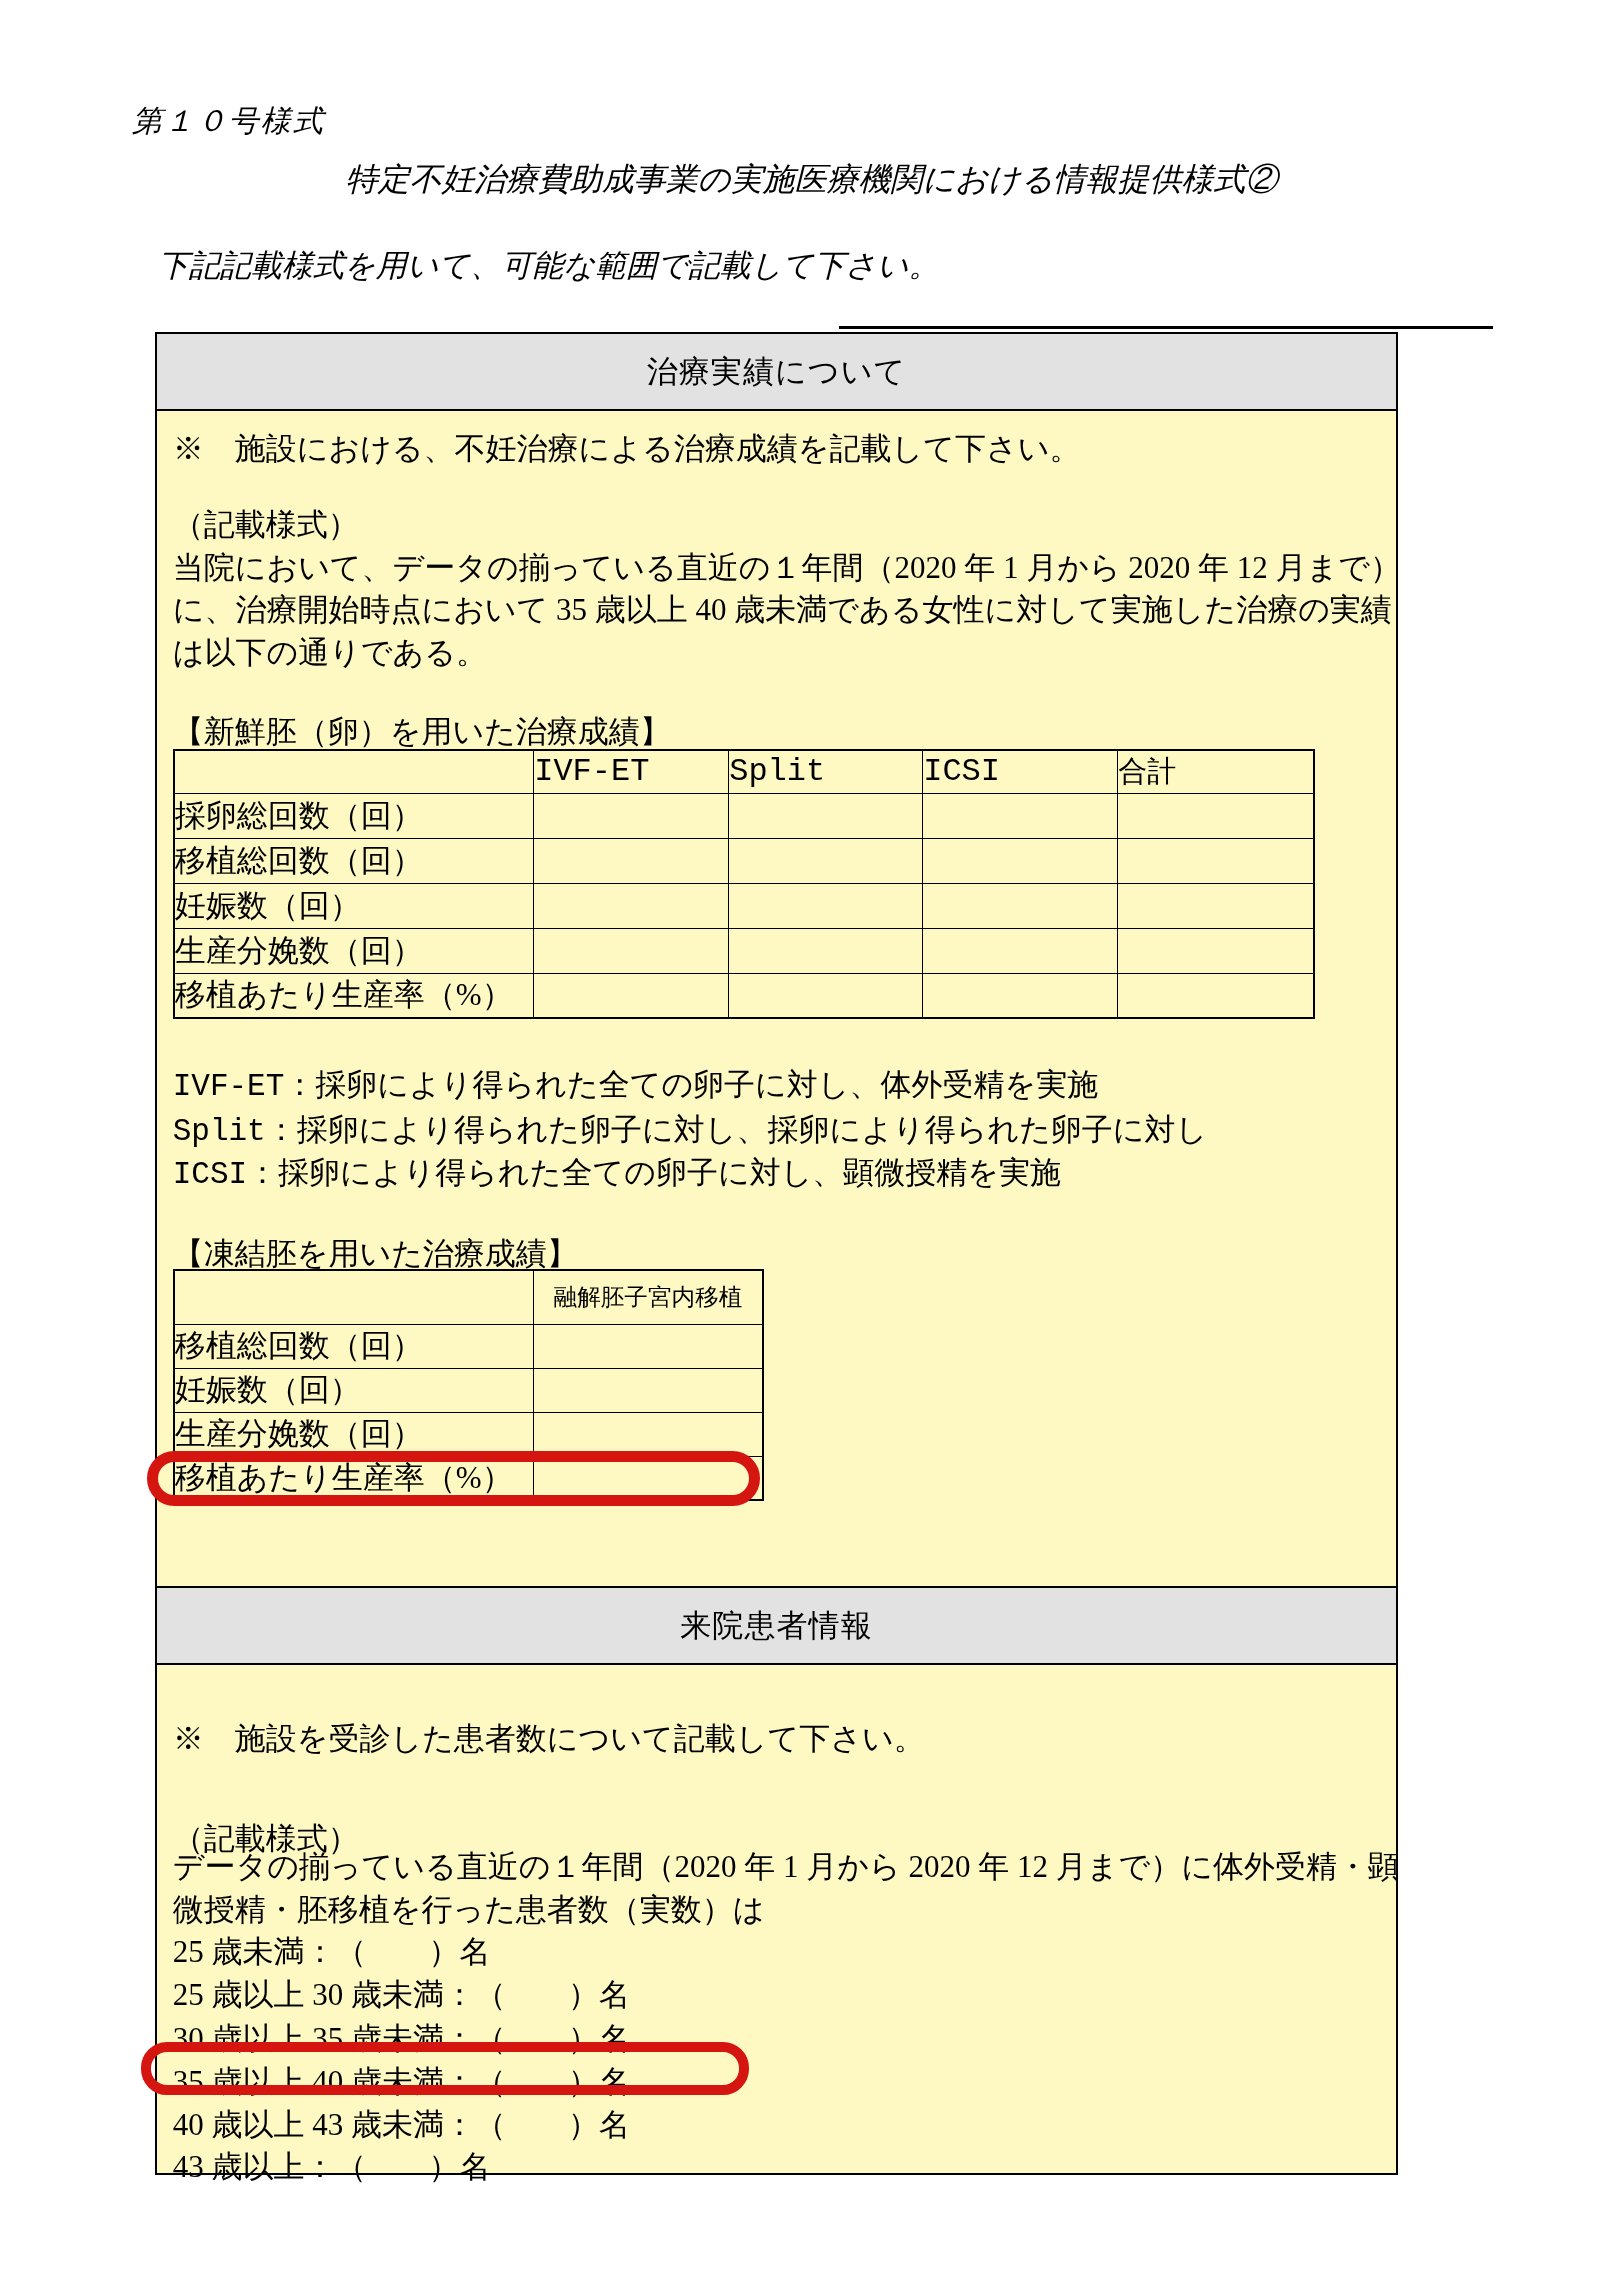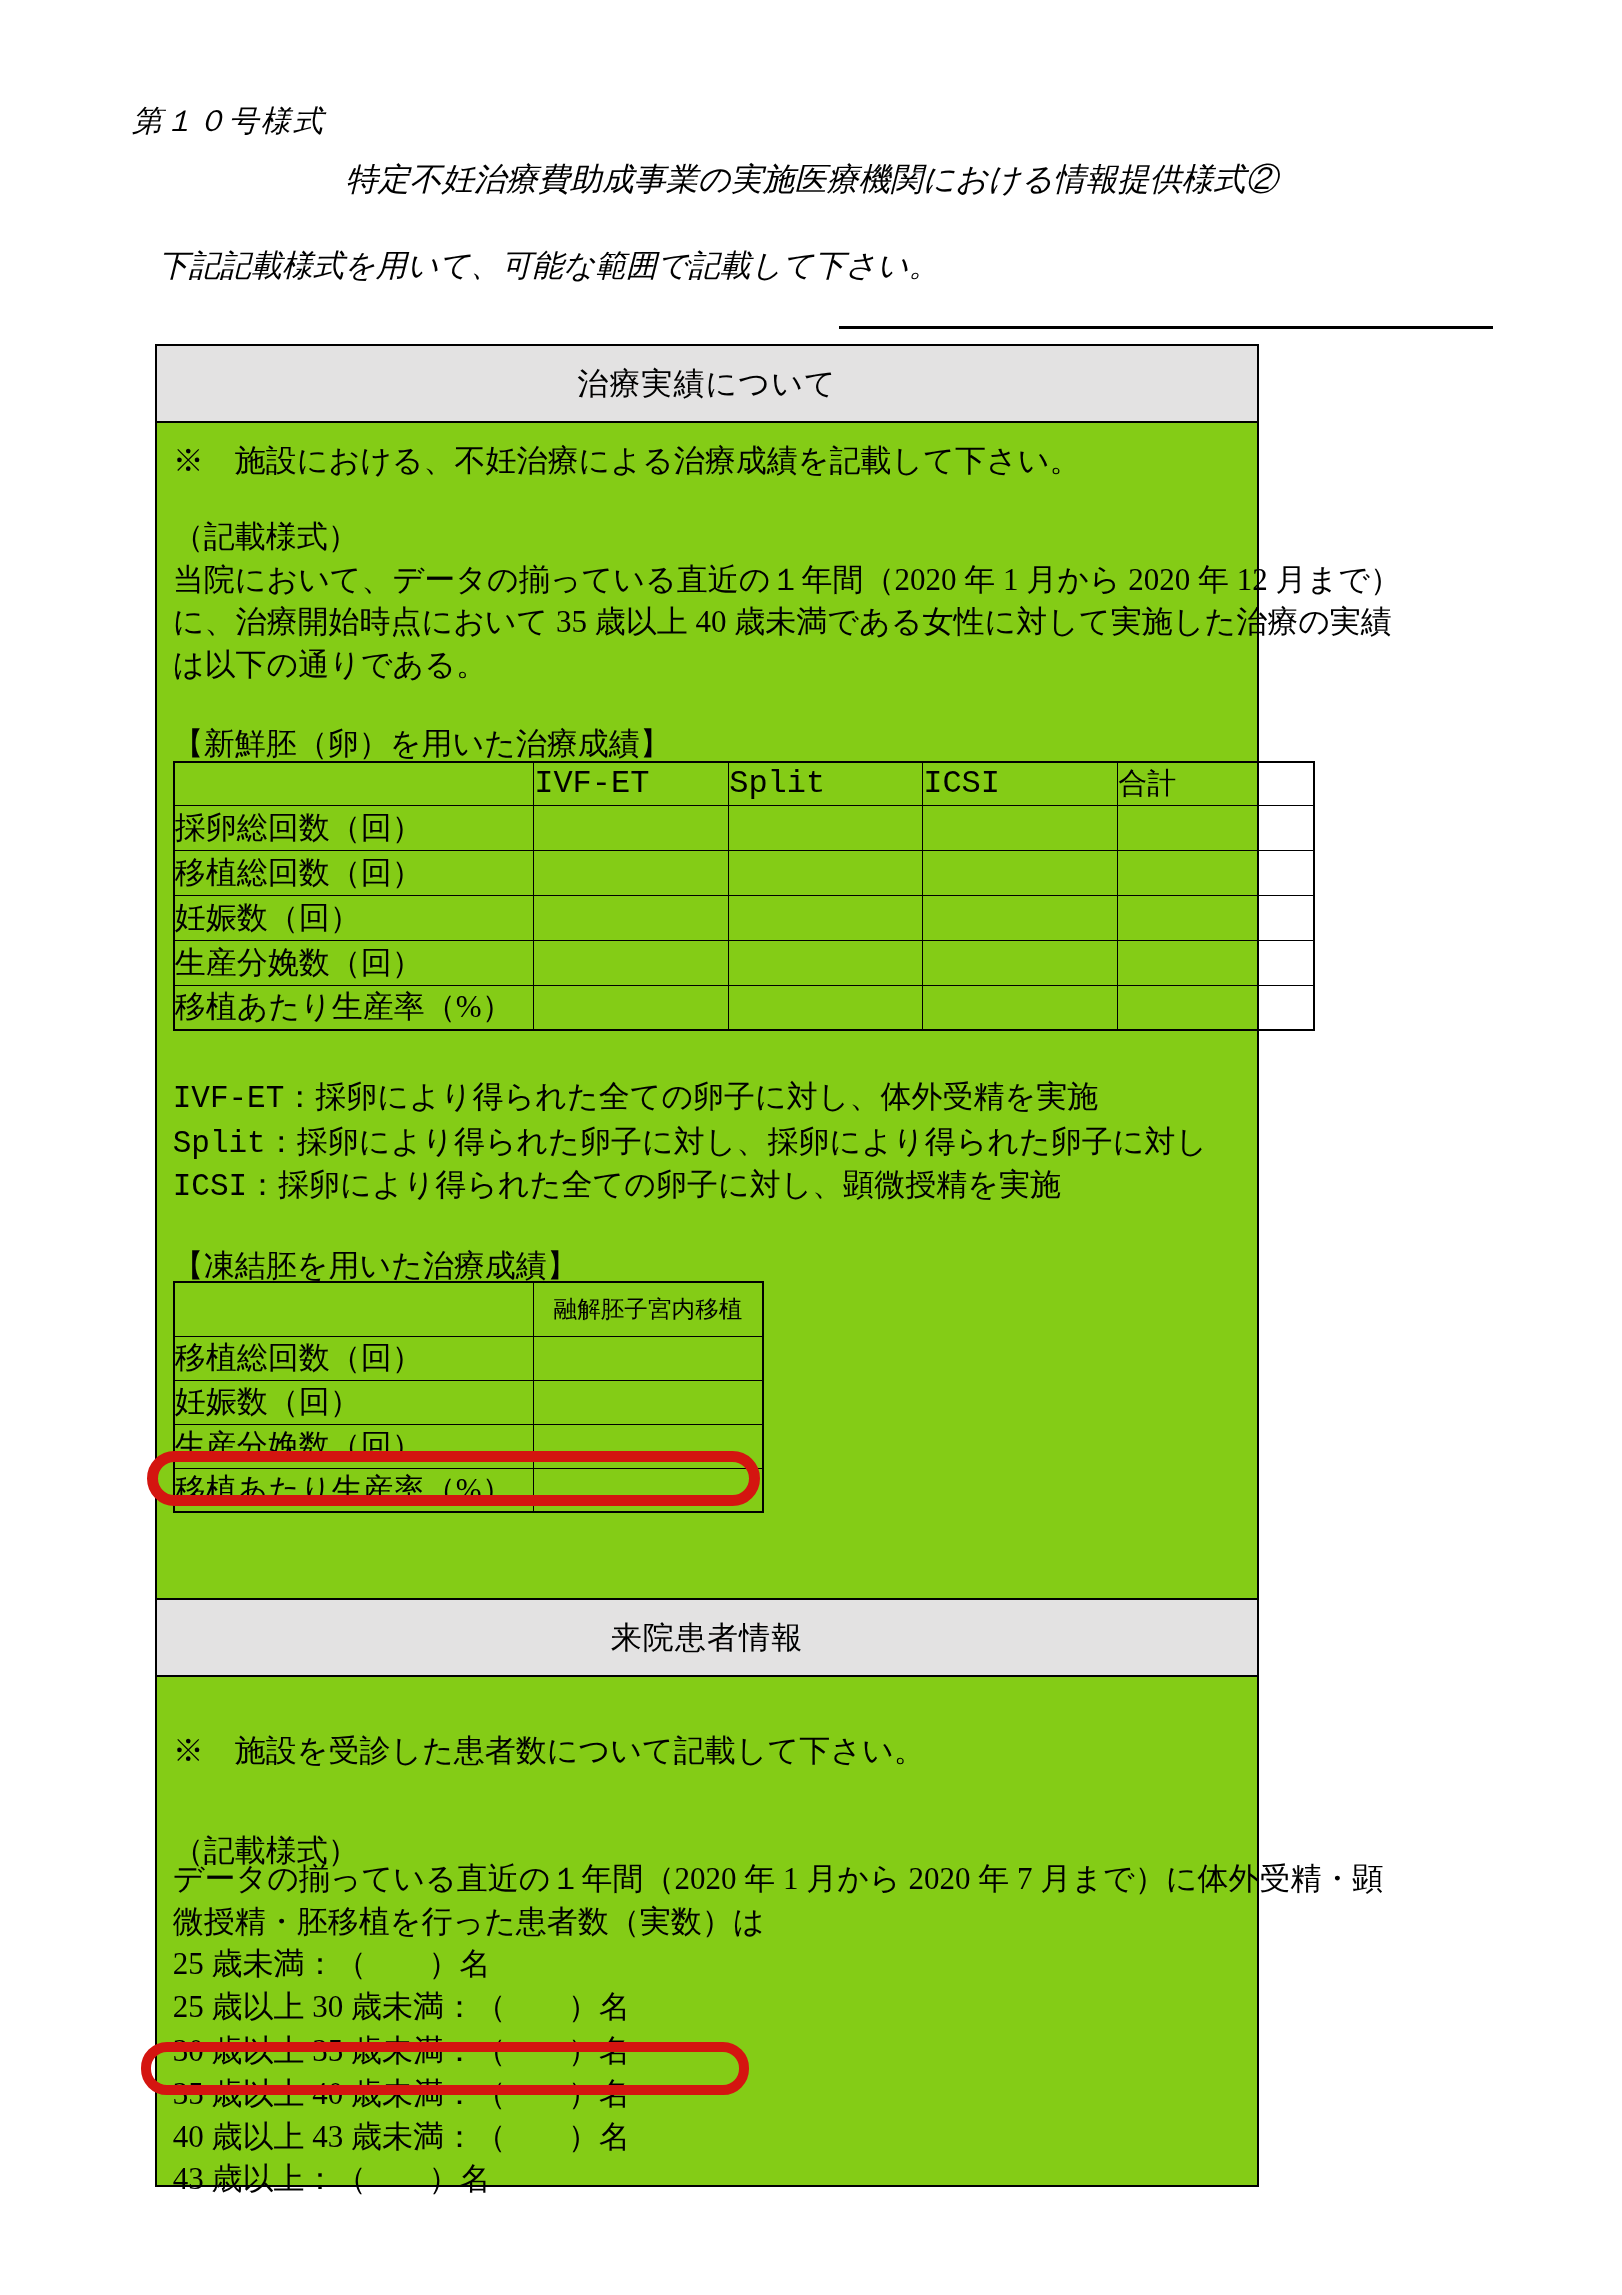--- a/index.html
+++ b/index.html
@@ -15,22 +15,22 @@
   .txt { position: absolute; white-space: nowrap; font-size: 31px; line-height: 35px; font-style: italic; }
   .mono { font-family: "Liberation Mono", "DejaVu Sans Mono", "Liberation Serif", serif; }
   .form-number { left: 132px; top: 103px; font-size: 30px; letter-spacing: 2.2px; }
   .doc-title { left: 0; top: 162px; width: 100%; text-align: center; font-size: 32px; }
   .instruction { left: 158px; top: 248px; font-size: 31px; }
   .institution { left: 844px; top: 288px; font-size: 31px; }
   .institution-underline {
     position: absolute; left: 839px; top: 326px; width: 654px; height: 3.4px; background: #000;
   }
   .outer-box {
-    position: absolute; left: 155px; top: 344px; width: 1104px; height: 1843px;
-    border: 2.2px solid #000; box-sizing: border-box; background: #84cc16;
+    position: absolute; left: 155px; top: 332px; width: 1243px; height: 1843px;
+    border: 2.2px solid #000; box-sizing: border-box; background: #fef9c3;
   }
   .section-bar {
     position: absolute; left: 0; right: 0; height: 75px;
     background: #e3e2e2; border-bottom: 2.2px solid #000;
     display: flex; align-items: center; justify-content: center;
     font-size: 31px; letter-spacing: 1.1px;
   }
   .bar2 { border-top: 2.2px solid #000; }
   .line { position: absolute; left: 15.7px; white-space: nowrap; font-size: 31px; line-height: 35px; margin-top: 6px; }
   table { border-collapse: collapse; table-layout: fixed; }
@@ -160,21 +160,21 @@
       </tr>
     </tbody>
       </table>
 
     <div class="section-bar bar2" style="top:1252px;">
       <span>来院患者情報</span>
     </div>
 
     <div class="line" style="top:1381px;">※　施設を受診した患者数について記載して下さい。</div>
     <div class="line" style="top:1481px;">（記載様式）</div>
-    <div class="line" style="top:1509px;">データの揃っている直近の１年間（2020 年 1 月から 2020 年 7 月まで）に体外受精・顕</div>
+    <div class="line" style="top:1509px;">データの揃っている直近の１年間（2020 年 1 月から 2020 年 12 月まで）に体外受精・顕</div>
     <div class="line" style="top:1552px;">微授精・胚移植を行った患者数（実数）は</div>
 
     <div class="line" style="top:1594px;">25 歳未満：（　　）名</div>
     <div class="line" style="top:1637px;">25 歳以上 30 歳未満：（　　）名</div>
     <div class="line" style="top:1681px;">30 歳以上 35 歳未満：（　　）名</div>
     <div class="line" style="top:1724px;">35 歳以上 40 歳未満：（　　）名</div>
     <div class="line" style="top:1767px;">40 歳以上 43 歳未満：（　　）名</div>
     <div class="line" style="top:1809px;">43 歳以上：（　　）名</div>
 
   </div>

